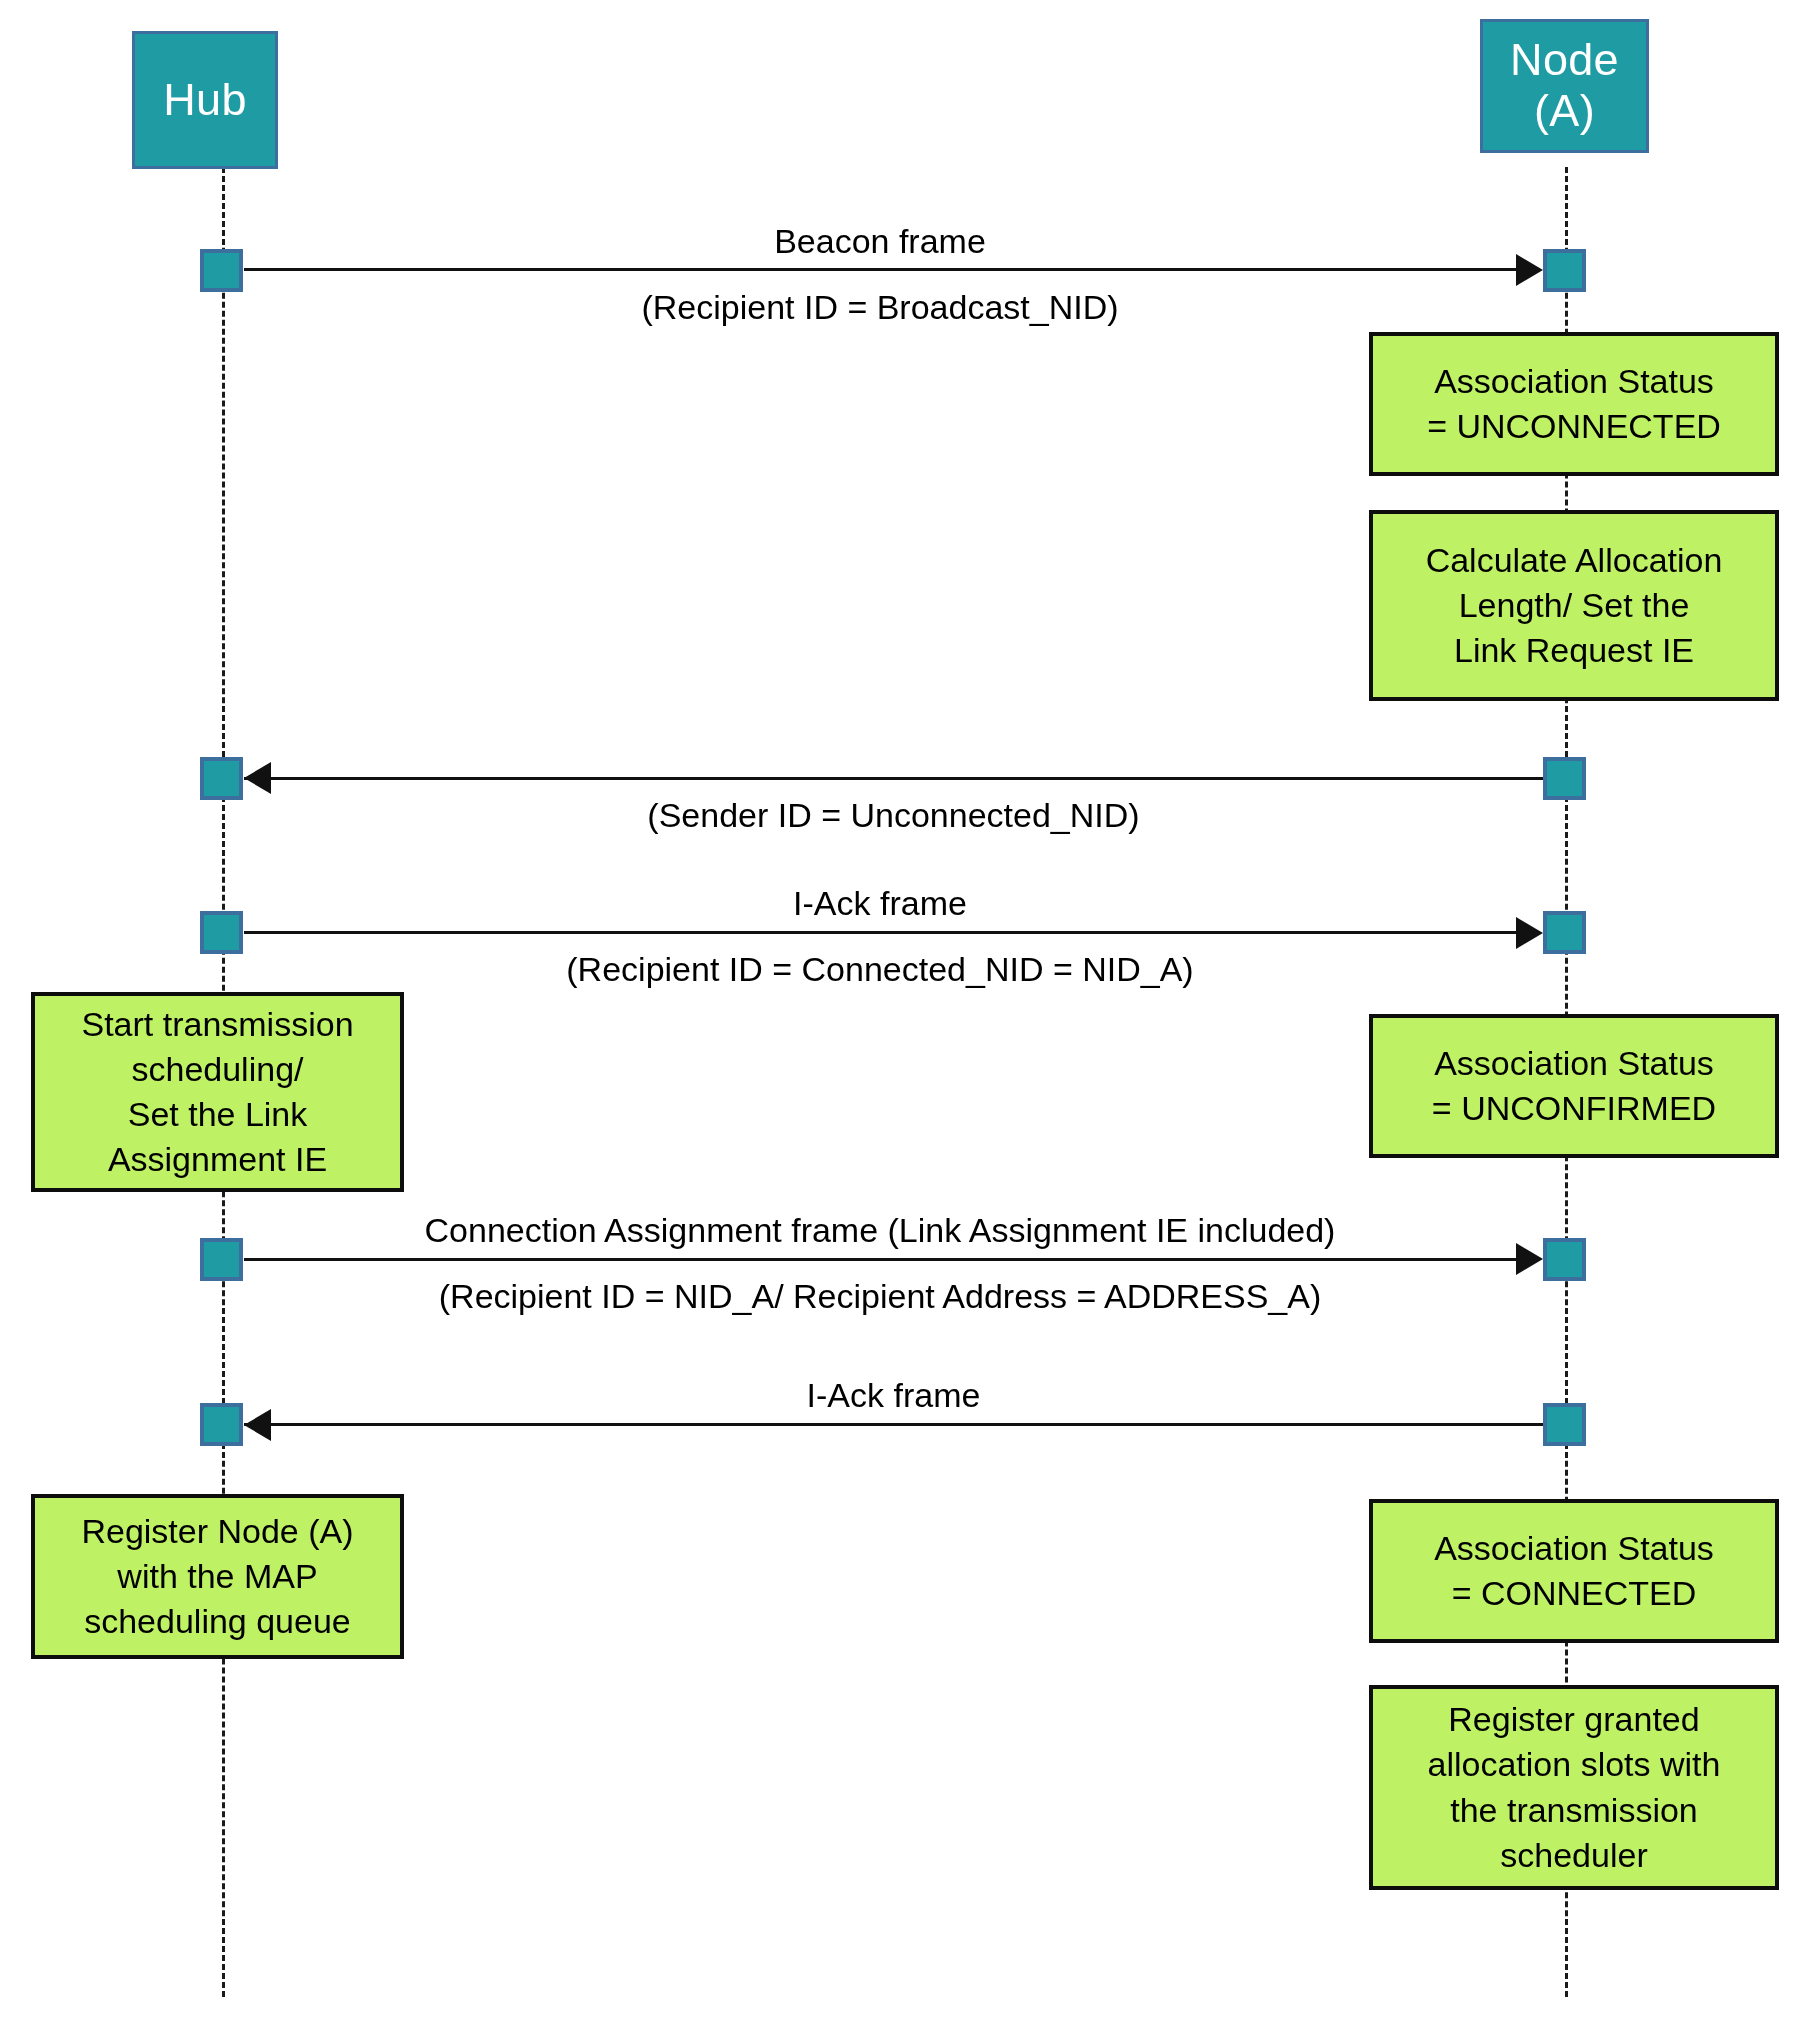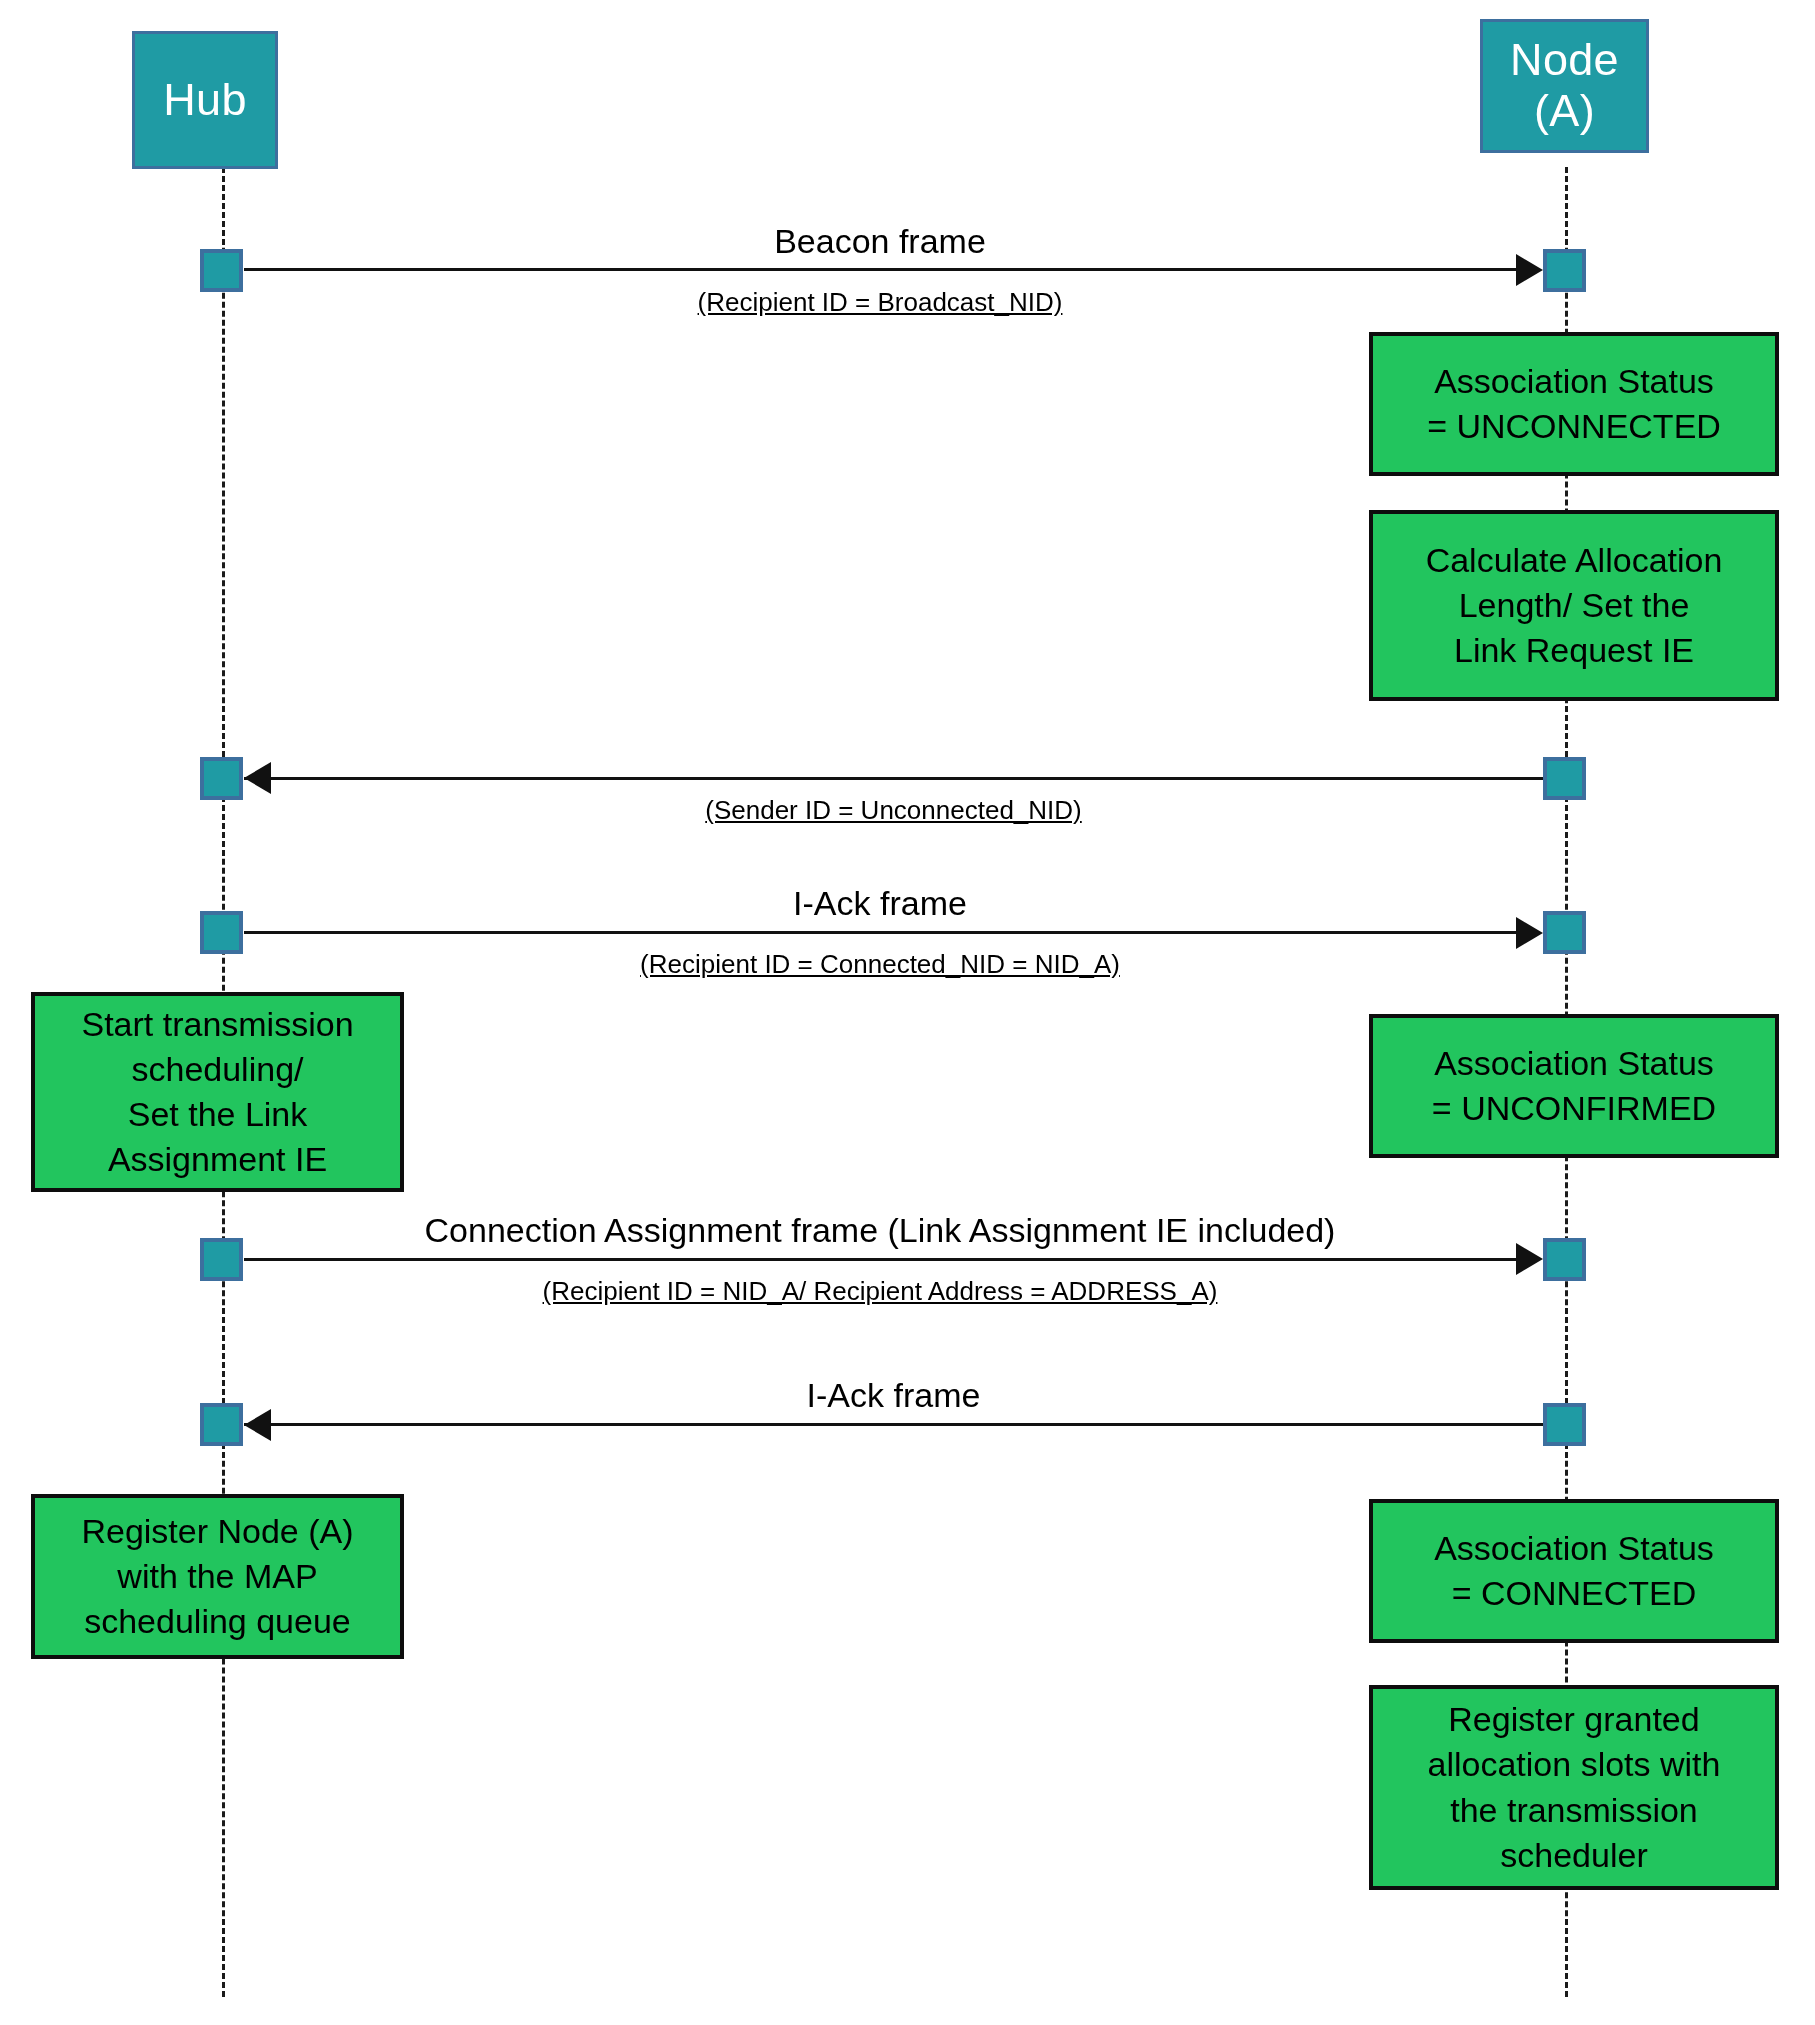--- a/index.html
+++ b/index.html
@@ -77,31 +77,30 @@
     position: absolute;
     text-align: center;
     font-size: 34px;
     line-height: 1.18;
     color: #000000;
     white-space: nowrap;
   }
   .msg-sub {
     position: absolute;
     text-align: center;
-    font-size: 26px;
+    font-size: 34px;
     line-height: 1.18;
     color: #000000;
     white-space: nowrap;
-    text-decoration: underline;
   }
 
   
   .note-box {
     position: absolute;
-    background: #22c55e;
+    background: #bef264;
     border: 4.3px solid #0d0d0d;
     box-sizing: border-box;
     display: flex;
     align-items: center;
     justify-content: center;
     text-align: center;
     font-size: 34px;
     line-height: 1.33;
     color: #000000;
     padding: 2.5px 6.2px;

